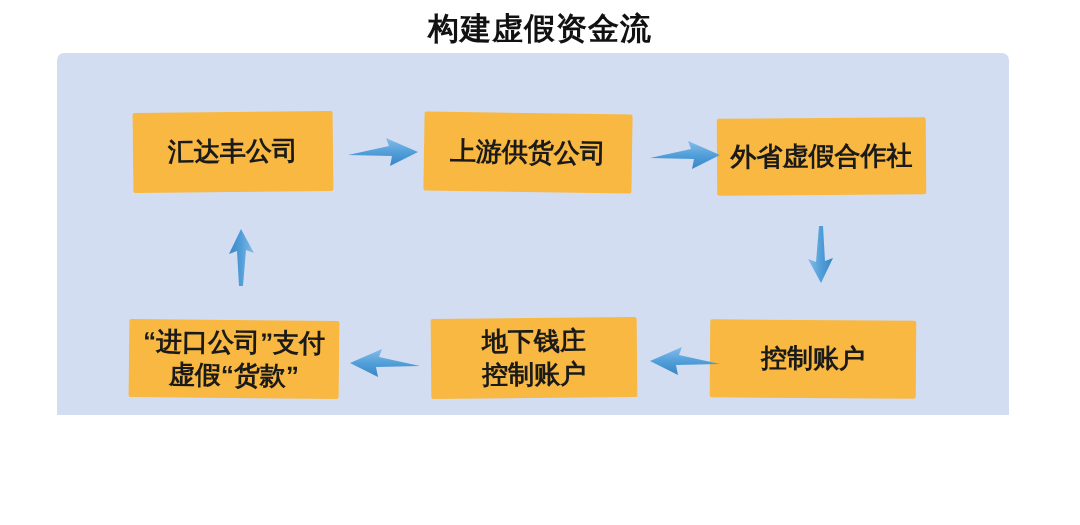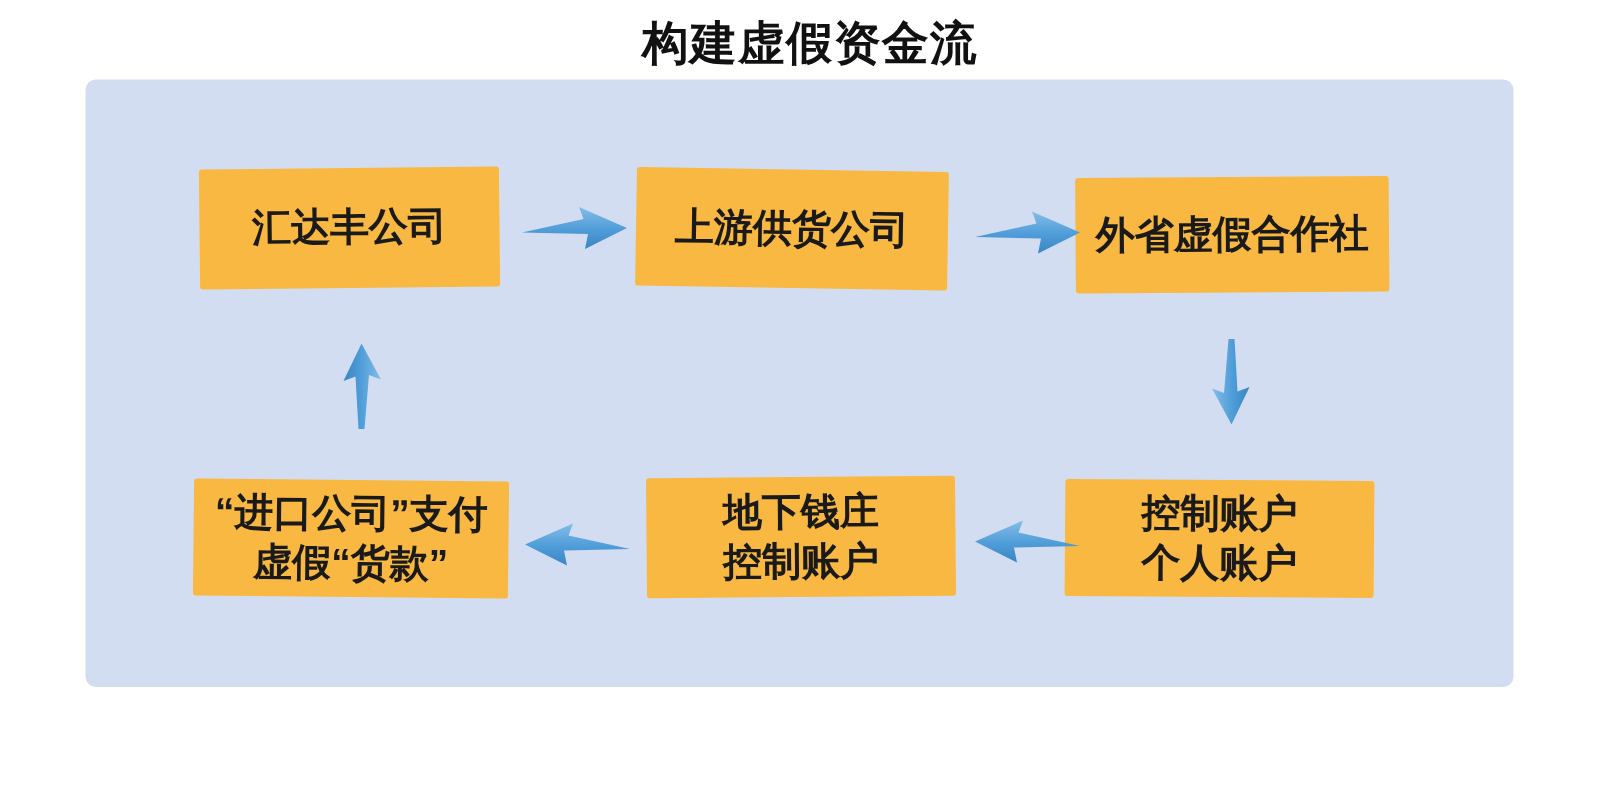--- a/index.html
+++ b/index.html
@@ -11,21 +11,21 @@
     --arrow-light: #85bde8;
     --arrow-main: #4e9cd8;
     --arrow-dark: #3a86c4;
   }
   * { margin: 0; padding: 0; box-sizing: border-box; }
   html, body { background: var(--page-bg); }
   body { font-family: "Liberation Sans", "DejaVu Sans", sans-serif; }
   .canvas {
     position: relative;
     width: 1080px;
-    height: 525px;
+    height: 415px;
     background: var(--page-bg);
     overflow: hidden;
   }
   .title {
     position: absolute;
     left: 0; top: 8px;
     width: 100%;
     text-align: center;
     font-size: 31px;
     font-weight: 800;
@@ -96,21 +96,20 @@
   </div>
   <div class="node n2">
     <span>上游供货公司</span>
   </div>
   <div class="node n3">
     <span>外省虚假合作社</span>
   </div>
 
   <div class="node n4">
     <span>控制账户</span>
-    <span>个人账户</span>
   </div>
   <div class="node n5">
     <span>地下钱庄</span>
     <span>控制账户</span>
   </div>
   <div class="node n6">
     <span>“进口公司”支付</span>
     <span>虚假“货款”</span>
   </div>
 

